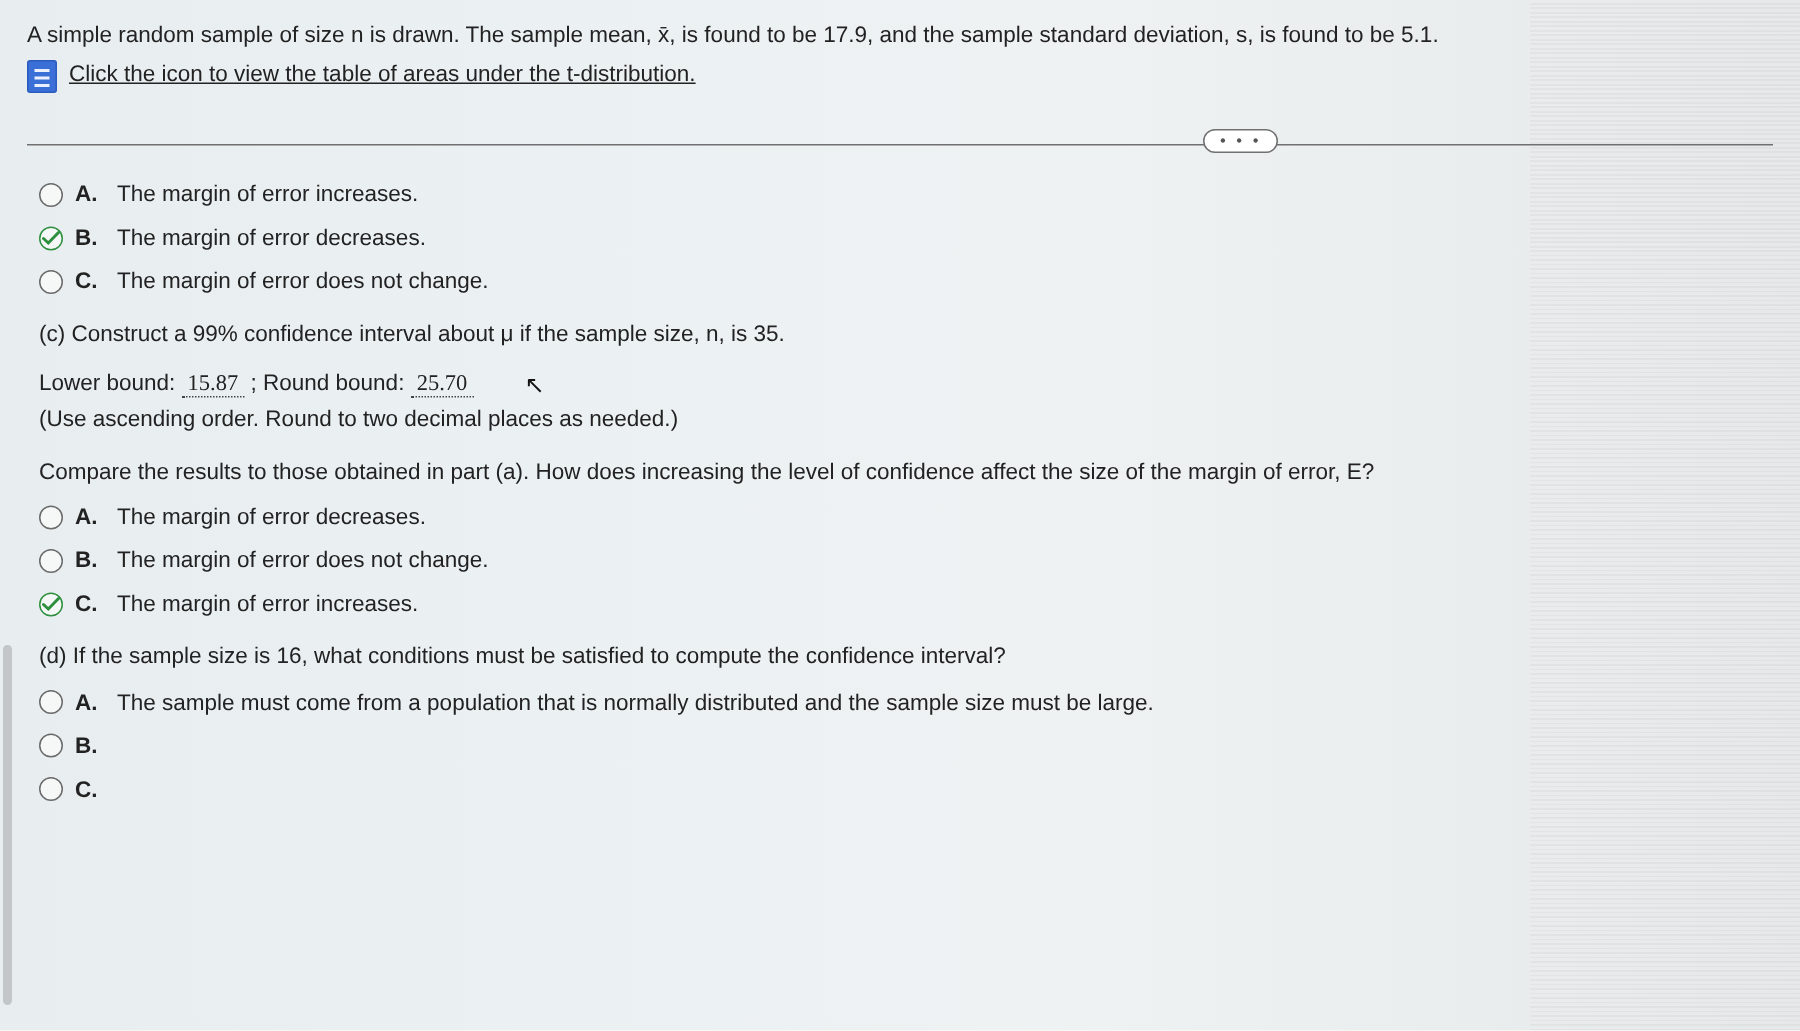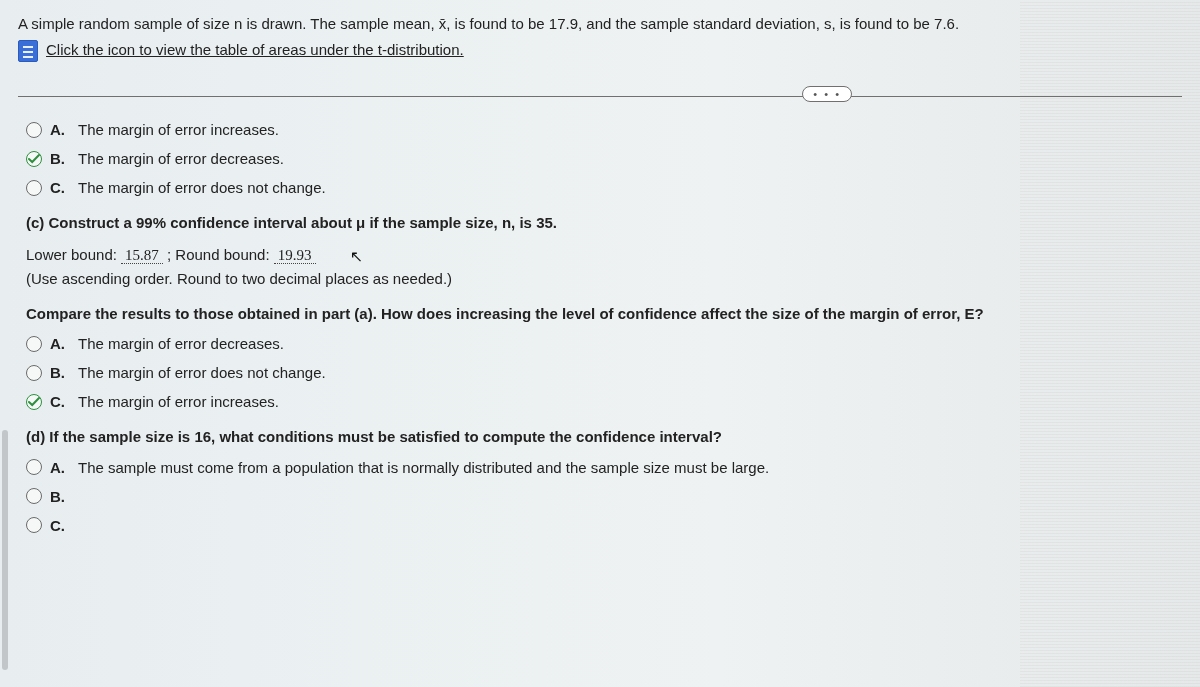--- a/index.html
+++ b/index.html
@@ -86,21 +86,21 @@
     flex-shrink:0;
   }
   .radio-shell.checked {
     border-color: #2e8f3e;
     color: #2e8f3e;
   }
   .radio-shell.checked svg { display:block; }
   .radio-shell svg { display:none; width:12px; height:12px; }
   .opt-letter { font-weight: bold; min-width: 20px; }
 
-  .q-text { margin: 16px 0 10px 0; line-height:1.5;font-weight:bold; }
+  .q-text { margin: 16px 0 10px 0; line-height:1.5; }
   .answer-line { margin: 6px 0; }
   .answer-line .val-box {
     border-bottom: 1px dotted #444;
     padding: 0 4px;
     font-family: Liberation Serif, serif;
   }
   .note { margin: 4px 0 12px 0; }
 
   .cursor-glyph {
     display:inline-block;
@@ -117,21 +117,21 @@
     width:6px;
     height:240px;
     background: rgba(80,80,80,0.25);
     border-radius:3px;
   }
 </style>
 </head>
 <body>
 
 <div class="intro">
-  <div class="line1">A simple random sample of size n is drawn. The sample mean, x̄, is found to be 17.9, and the sample standard deviation, s, is found to be 7.6.</div>
+  <div class="line1">A simple random sample of size n is drawn. The sample mean, x̄, is found to be 17.9, and the sample standard deviation, s, is found to be 5.1.</div>
   <div class="line2">
     <span class="doc-icon"></span>
     <span class="clickable-link">Click the icon to view the table of areas under the t-distribution.</span>
   </div>
 </div>
 
 <div class="hr-wrap">
   <hr class="hr-line">
   <span class="hr-badge">• • •</span>
 </div>
@@ -160,21 +160,21 @@
     </div>
   </div>
 
   <div class="q-text">(c) Construct a 99% confidence interval about μ if the sample size, n, is 35.</div>
 
   <div class="answer-line">
     <span>Lower bound:</span>
     <span class="val-box">15.87</span>
     <span>;</span>
     <span>Round bound:</span>
-    <span class="val-box">19.93</span>
+    <span class="val-box">25.70</span>
     <span class="cursor-glyph">↖</span>
   </div>
   <div class="note">(Use ascending order. Round to two decimal places as needed.)</div>
 
   <div class="q-text">Compare the results to those obtained in part (a). How does increasing the level of confidence affect the size of the margin of error, E?</div>
 
   <div>
     <div class="option-row">
       <span class="radio-shell"></span>
       <span class="opt-letter">A.</span>

